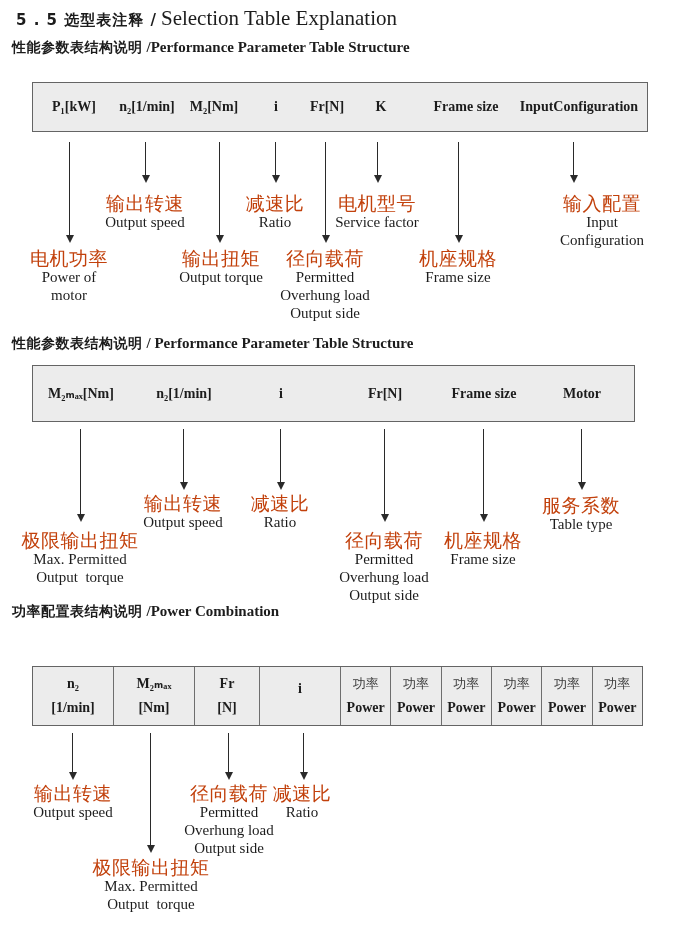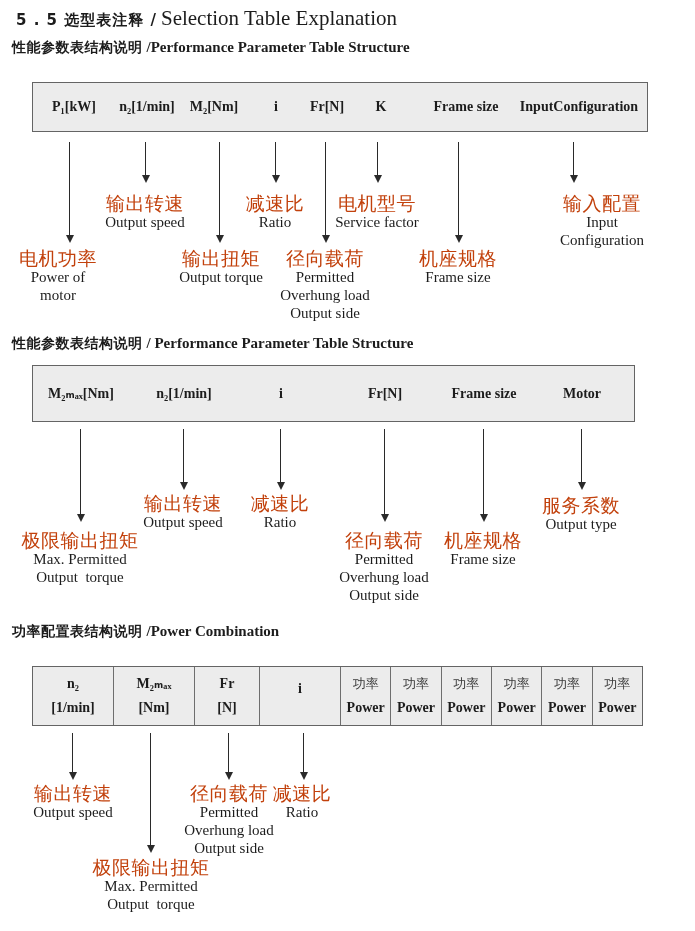--- a/index.html
+++ b/index.html
@@ -104,21 +104,21 @@
 </div>
 <div class="callout" style="left:377px;top:194px">
   <div class="zh">电机型号</div>
   <div class="en">Service factor</div>
 </div>
 <div class="callout" style="left:602px;top:194px">
   <div class="zh">输入配置</div>
   <div class="en">Input</div>
   <div class="en">Configuration</div>
 </div>
-<div class="callout" style="left:58px;top:249px">
+<div class="callout" style="left:69px;top:249px">
   <div class="zh">电机功率</div>
   <div class="en">Power of</div>
   <div class="en">motor</div>
 </div>
 <div class="callout" style="left:221px;top:249px">
   <div class="zh">输出扭矩</div>
   <div class="en">Output torque</div>
 </div>
 <div class="callout" style="left:325px;top:249px">
   <div class="zh">径向载荷</div>
@@ -170,39 +170,39 @@
 <div class="callout" style="left:183px;top:494px">
   <div class="zh">输出转速</div>
   <div class="en">Output speed</div>
 </div>
 <div class="callout" style="left:280px;top:494px">
   <div class="zh">减速比</div>
   <div class="en">Ratio</div>
 </div>
 <div class="callout" style="left:581px;top:496px">
   <div class="zh">服务系数</div>
-  <div class="en">Output type</div>
+  <div class="en">Table type</div>
 </div>
 <div class="callout" style="left:80px;top:531px">
   <div class="zh">极限输出扭矩</div>
   <div class="en">Max. Permitted</div>
   <div class="en">Output  torque</div>
 </div>
 <div class="callout" style="left:384px;top:531px">
   <div class="zh">径向载荷</div>
   <div class="en">Permitted</div>
   <div class="en">Overhung load</div>
   <div class="en">Output side</div>
 </div>
 <div class="callout" style="left:483px;top:531px">
   <div class="zh">机座规格</div>
   <div class="en">Frame size</div>
 </div>
 
-<div class="sec-h" style="top:622px"><span class="h-zh">功率配置表结构说明</span> <span class="h-en">/Power Combination</span></div>
+<div class="sec-h" style="top:602px"><span class="h-zh">功率配置表结构说明</span> <span class="h-en">/Power Combination</span></div>
 
 <div class="tbl3" style="left:32px;top:666px;width:611px;height:60px">
   <div class="t3cell" style="width:81px">
       <div>n₂</div>
       <div>[1/min]</div>
     </div>
   <div class="t3cell" style="width:81px">
       <div>M₂ₘₐₓ</div>
       <div>[Nm]</div>
     </div>

